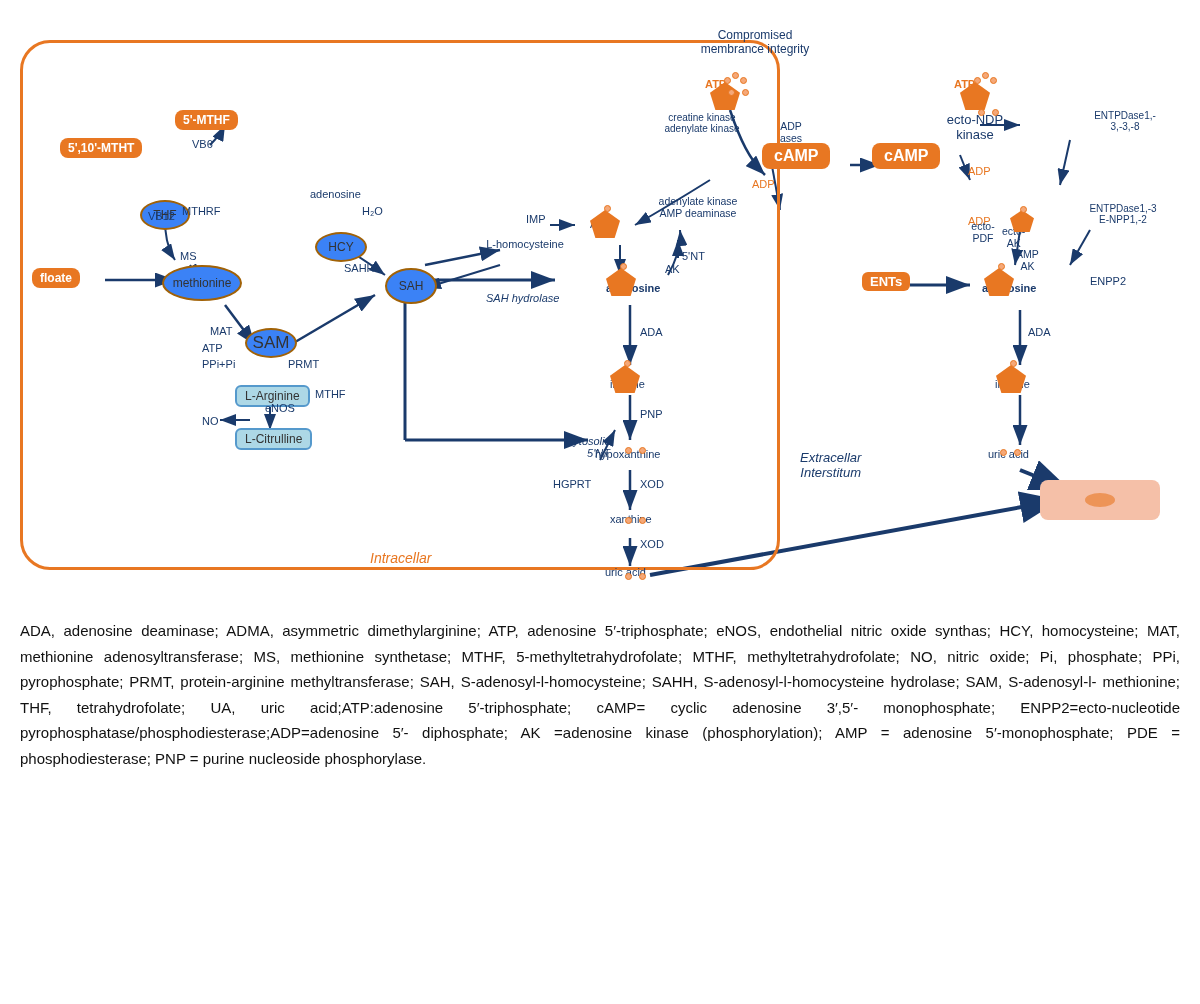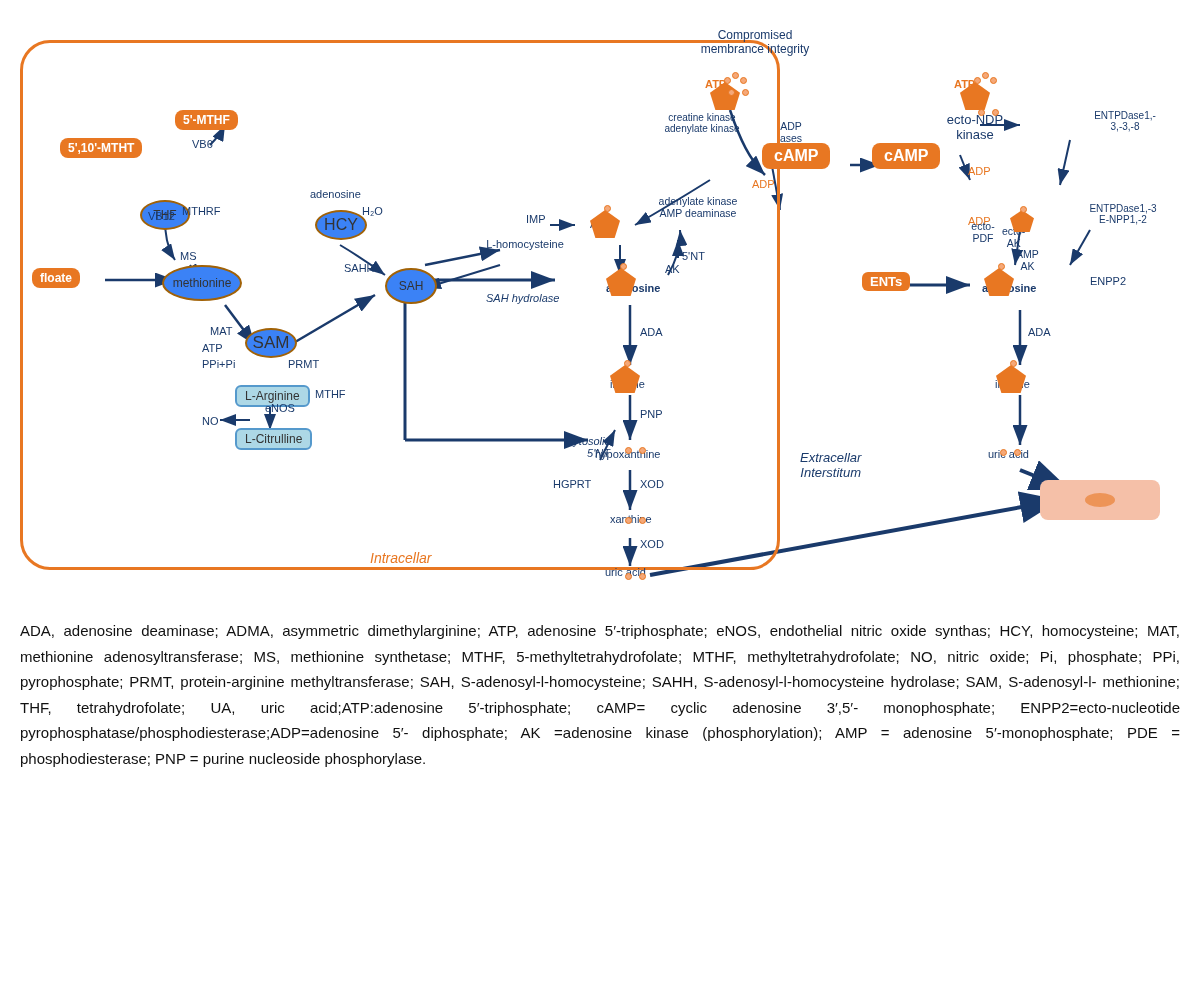--- a/index.html
+++ b/index.html
@@ -308,21 +308,21 @@
     <div class="orange-box" style="left:862px; top:133px; font-size:16px; font-weight:bold; padding: 4px 12px; background:#e87722;">
       cAMP
     </div>
 
     <div class="ents-box" style="position:absolute; left:852px; top:262px;">
       ENTs
     </div>
 
     <div class="orange-oval" style="left:130px; top:190px; width:50px; height:30px; font-size:12px;">THF</div>
 
-    <div class="orange-oval" style="left:305px; top:200px; width:52px; height:30px; font-size:16px;text-align:center;">HCY</div>
+    <div class="orange-oval" style="left:305px; top:222px; width:52px; height:30px; font-size:12px;text-align:center;">HCY</div>
 
     <div class="orange-oval" style="left:152px; top:255px; width:80px; height:36px; font-size:12px;">methionine</div>
 
     <div class="orange-oval" style="left:235px; top:318px; width:52px; height:30px; font-size:17px;">SAM</div>
 
     <div class="orange-oval" style="left:375px; top:258px; width:52px; height:36px; font-size:12px;">SAH</div>
 
     <div class="blue-box" style="left:225px; top:375px;">L-Arginine</div>
 
     <div class="blue-box" style="left:225px; top:418px;">L-Citrulline</div>

